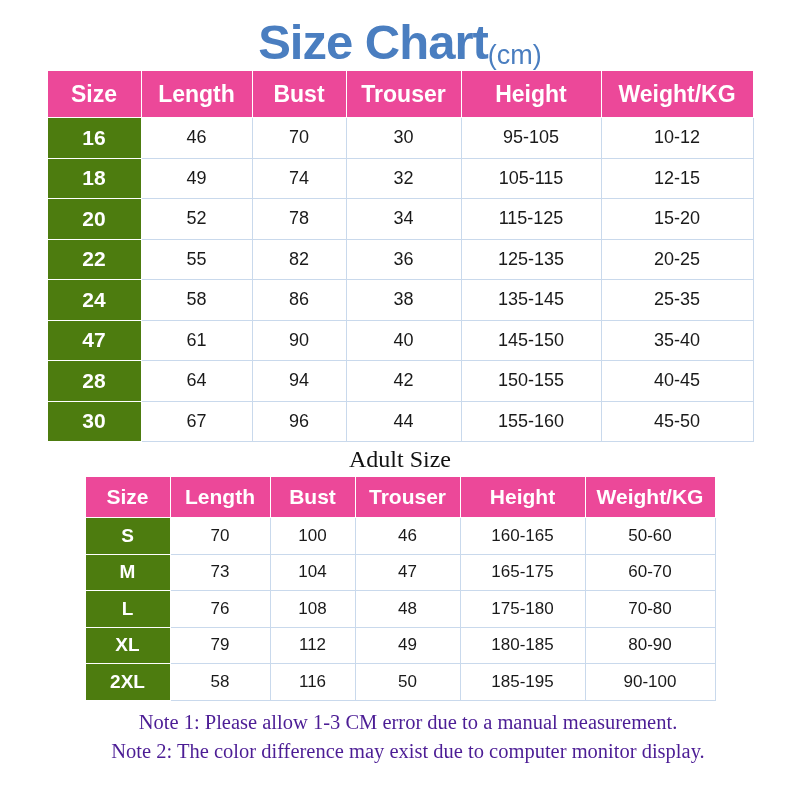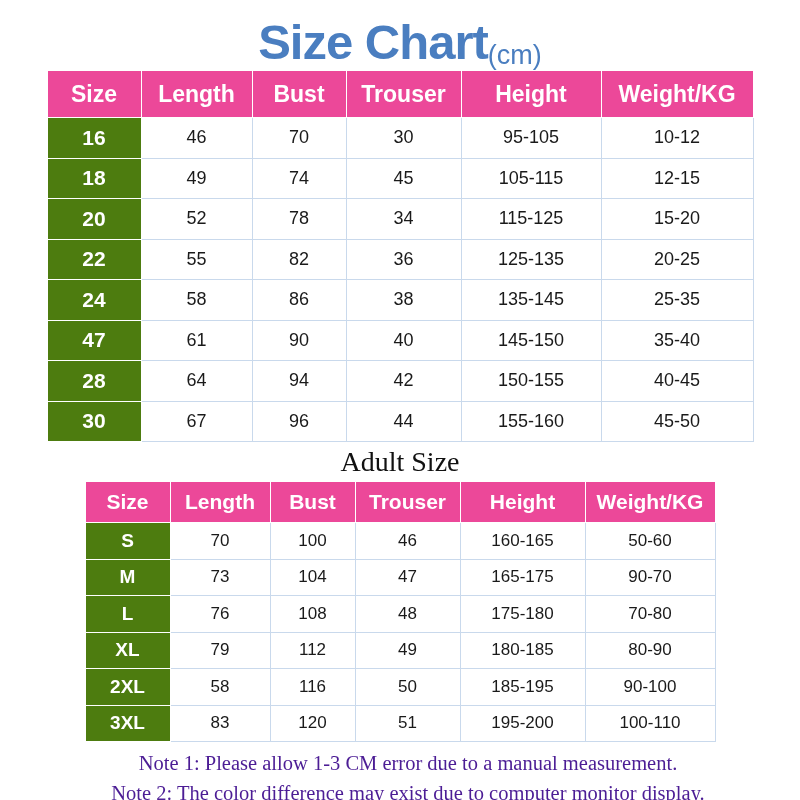--- a/index.html
+++ b/index.html
@@ -87,21 +87,21 @@
   #kids-table col.c-size    { width: 94px; }
   #kids-table col.c-length  { width: 111px; }
   #kids-table col.c-bust    { width: 94px; }
   #kids-table col.c-trouser { width: 115px; }
   #kids-table col.c-height  { width: 140px; }
   #kids-table col.c-weight  { width: 152px; }
 
   
   .adult-heading {
     text-align: center;
-    font-size: 28px;
+    font-size: 24px;
     color: #111;
     font-family: "Liberation Serif", serif;
     margin: 4px 0 3px 0;
     letter-spacing: 0px;
   }
 
   
   #adult-table {
     width: 630px;
   }
@@ -163,21 +163,21 @@
           <td>46</td>
           <td>70</td>
           <td>30</td>
           <td>95-105</td>
           <td>10-12</td>
         </tr>
         <tr>
           <th>18</th>
           <td>49</td>
           <td>74</td>
-          <td>45</td>
+          <td>32</td>
           <td>105-115</td>
           <td>12-15</td>
         </tr>
         <tr>
           <th>20</th>
           <td>52</td>
           <td>78</td>
           <td>34</td>
           <td>115-125</td>
           <td>15-20</td>
@@ -256,21 +256,21 @@
           <td>46</td>
           <td>160-165</td>
           <td>50-60</td>
         </tr>
         <tr>
           <th>M</th>
           <td>73</td>
           <td>104</td>
           <td>47</td>
           <td>165-175</td>
-          <td>90-70</td>
+          <td>60-70</td>
         </tr>
         <tr>
           <th>L</th>
           <td>76</td>
           <td>108</td>
           <td>48</td>
           <td>175-180</td>
           <td>70-80</td>
         </tr>
         <tr>
@@ -282,28 +282,20 @@
           <td>80-90</td>
         </tr>
         <tr>
           <th>2XL</th>
           <td>58</td>
           <td>116</td>
           <td>50</td>
           <td>185-195</td>
           <td>90-100</td>
         </tr>
-        <tr>
-          <th>3XL</th>
-          <td>83</td>
-          <td>120</td>
-          <td>51</td>
-          <td>195-200</td>
-          <td>100-110</td>
-        </tr>
       </tbody>
     </table>
   </div>
 
   <div class="notes">
     <div class="note-line">Note 1: Please allow 1-3 CM error due to a manual measurement.</div>
     <div class="note-line">Note 2: The color difference may exist due to computer monitor display.</div>
   </div>
 
 </div>

